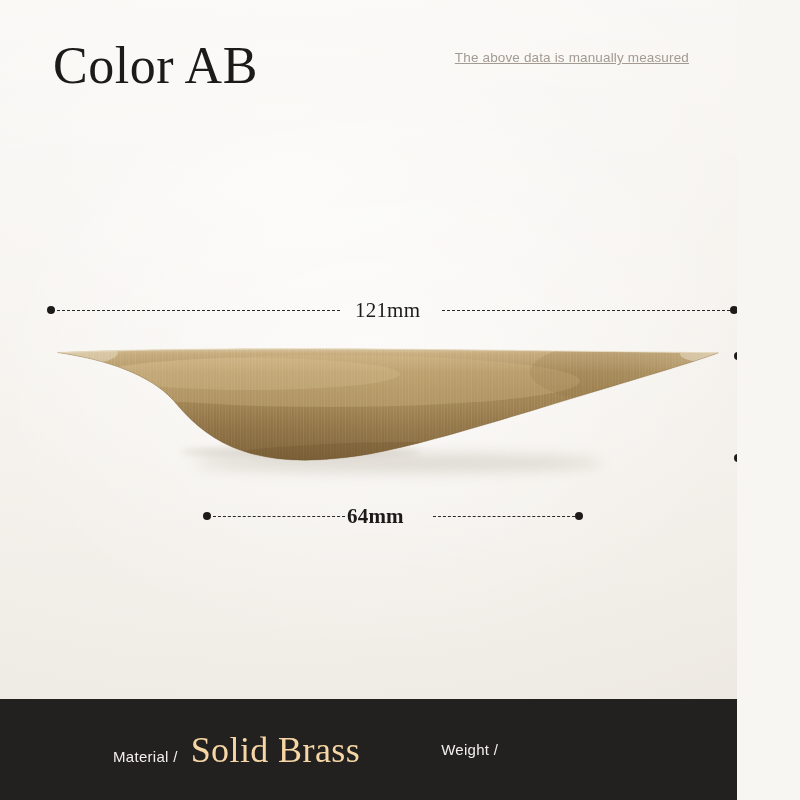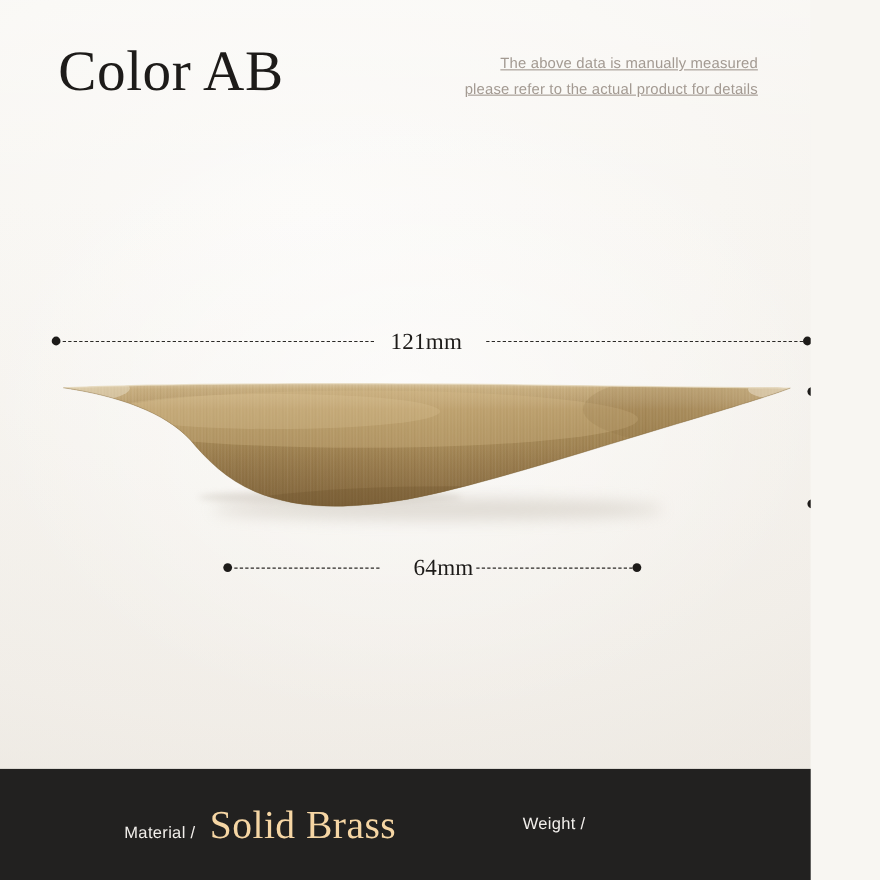--- a/index.html
+++ b/index.html
@@ -108,21 +108,21 @@
     display: flex;
     align-items: center;
     text-align: right;
   }
   .spec-group {
     display: flex;
     align-items: baseline;
     white-space: nowrap;
   }
   .spec-group.material { margin-left: 113px; }
-  .spec-group.weight  { margin-left: 115px; }
+  .spec-group.weight  { margin-left: 81px; }
   .spec-label {
     font-size: 15px;
     color: #f2efeb;
     letter-spacing: 0.3px;
   }
   .spec-value {
     font-family: "Liberation Serif", "DejaVu Serif", serif;
     font-size: 36px;
     color: #f6d6a4;
     letter-spacing: 0.4px;
@@ -134,21 +134,20 @@
 
 <div id="stage">
 
   <div class="backdrop"></div>
   <div class="backdrop-vignette"></div>
 
   <div class="title">Color AB</div>
 
   <div class="disclaimer">
     <div>The above data is manually measured</div>
-    <div>please refer to the actual product for details</div>
   </div>
 
   <div class="product-wrap">
     <svg class="product-svg" width="800" height="800" viewBox="0 0 800 800">
       <defs>
 
         <linearGradient id="brassBody" x1="0" y1="0" x2="0" y2="1">
           <stop offset="0%" stop-color="#c9ae7c"></stop>
           <stop offset="14%" stop-color="#bb9d69"></stop>
           <stop offset="38%" stop-color="#a78a57"></stop>
@@ -240,21 +239,21 @@
   </div>
 
   <div class="dim-dot" style="left:47px; top:306px;"></div>
   <div class="dim-line-h" style="left:57px; top:310px; width:283px;"></div>
   <div class="dim-label" style="left:355px; top:298px;">121mm</div>
   <div class="dim-line-h" style="left:442px; top:310px; width:288px;"></div>
   <div class="dim-dot" style="left:730px; top:306px;"></div>
 
   <div class="dim-dot" style="left:203px; top:512px;"></div>
   <div class="dim-line-h" style="left:213px; top:516px; width:132px;"></div>
-  <div class="dim-label" style="left:376px; top:504px;">64mm</div>
+  <div class="dim-label" style="left:347px; top:504px;font-weight:bold;">64mm</div>
   <div class="dim-line-h" style="left:433px; top:516px; width:142px;"></div>
   <div class="dim-dot" style="left:575px; top:512px;"></div>
 
   <div class="dim-dot" style="left:734px; top:352px;"></div>
   <div class="dim-line-v" style="left:738px; top:362px; height:34px;"></div>
   <div class="dim-label" style="left:704px; top:396px;margin-left:35px;">18mm</div>
   <div class="dim-line-v" style="left:738px; top:424px; height:30px;"></div>
   <div class="dim-dot" style="left:734px; top:454px;"></div>
 
   <div class="footer">

